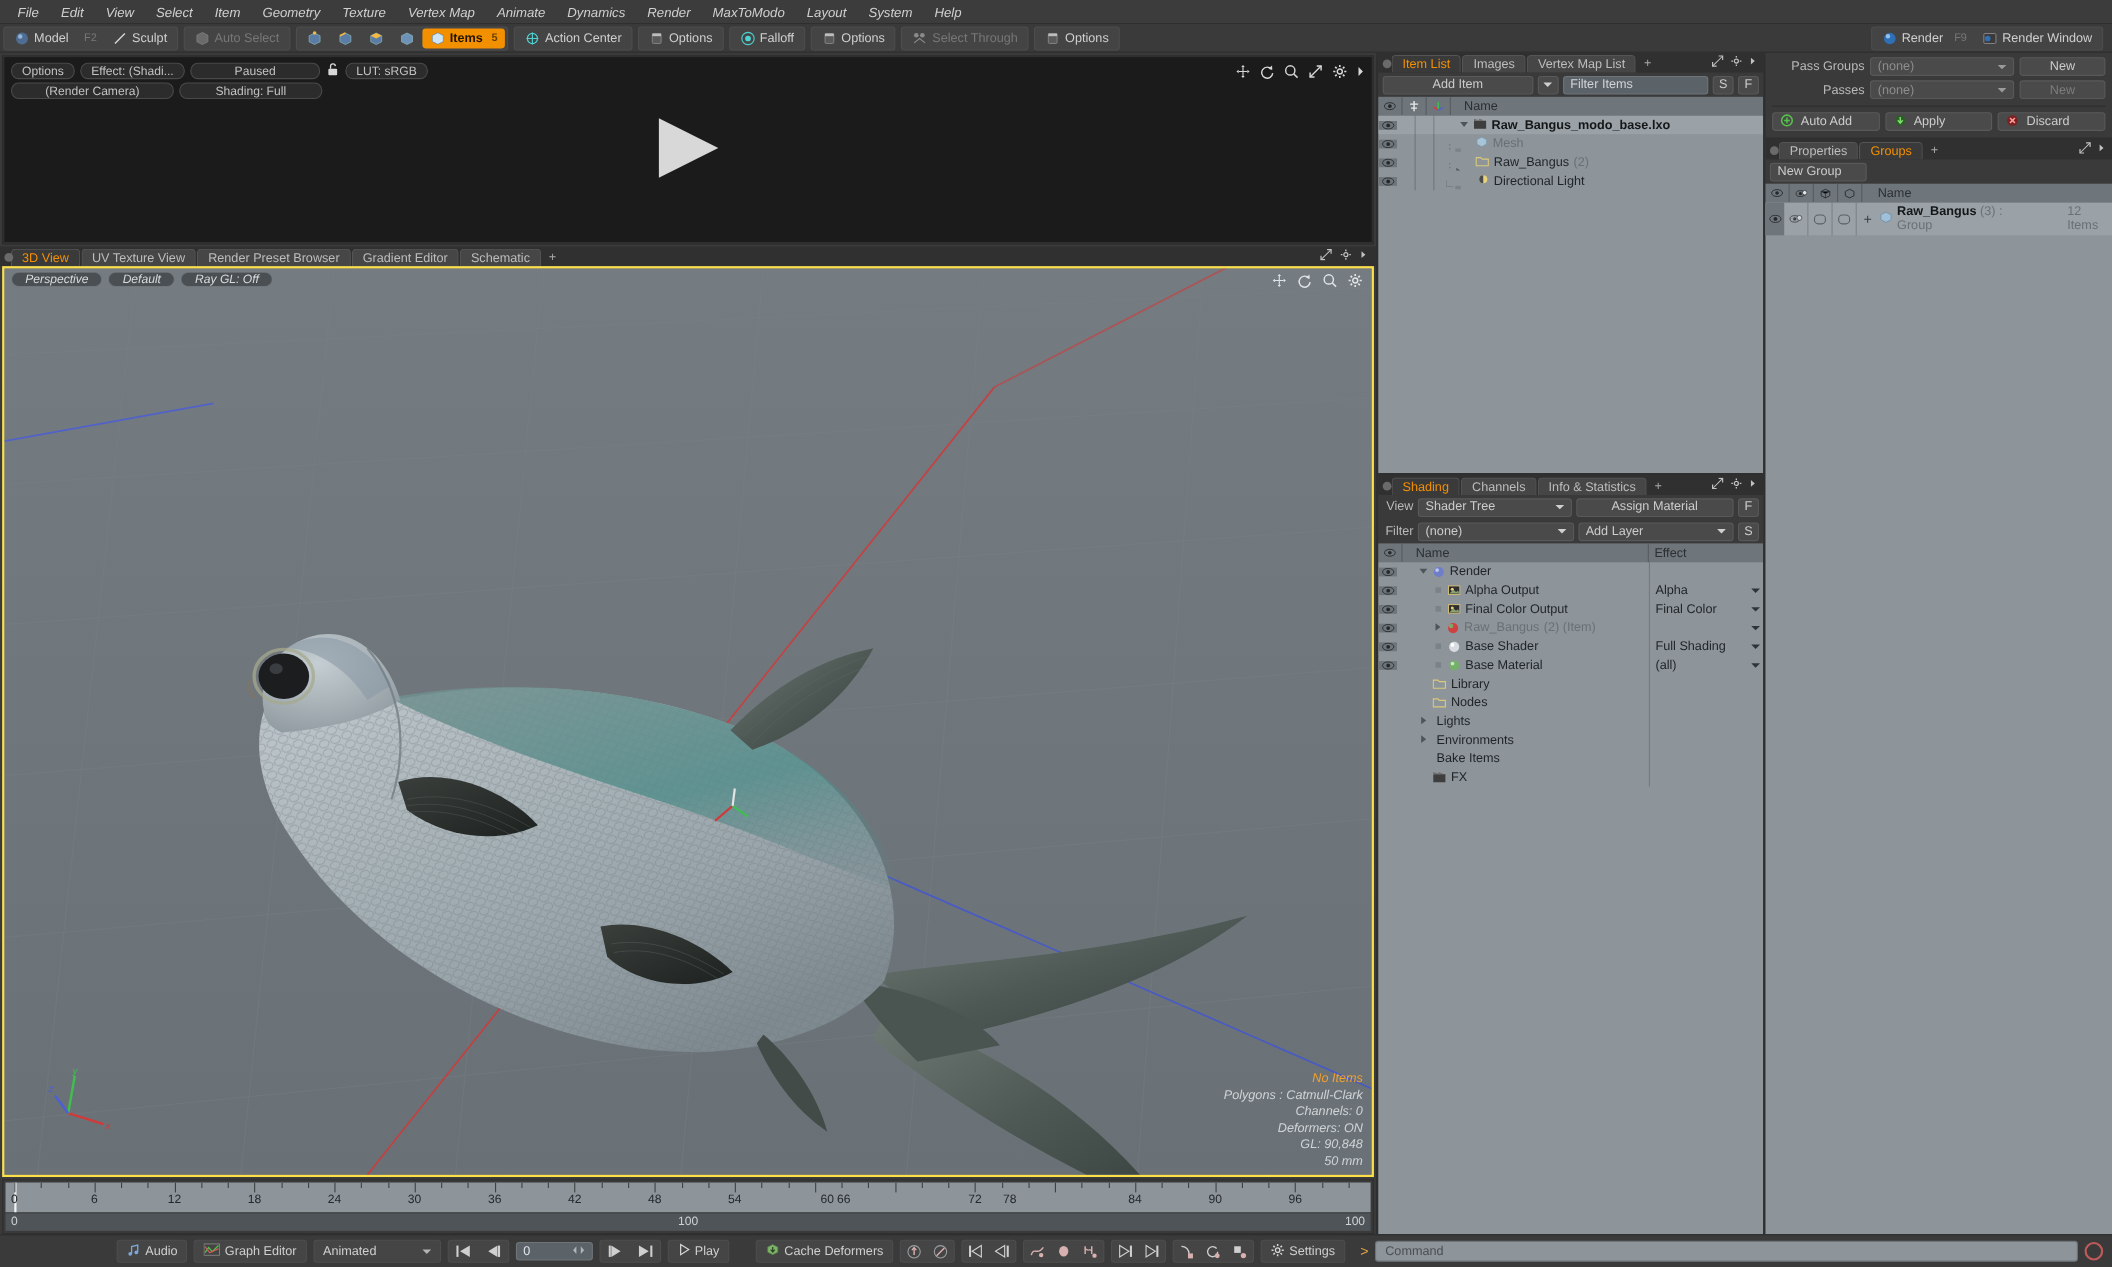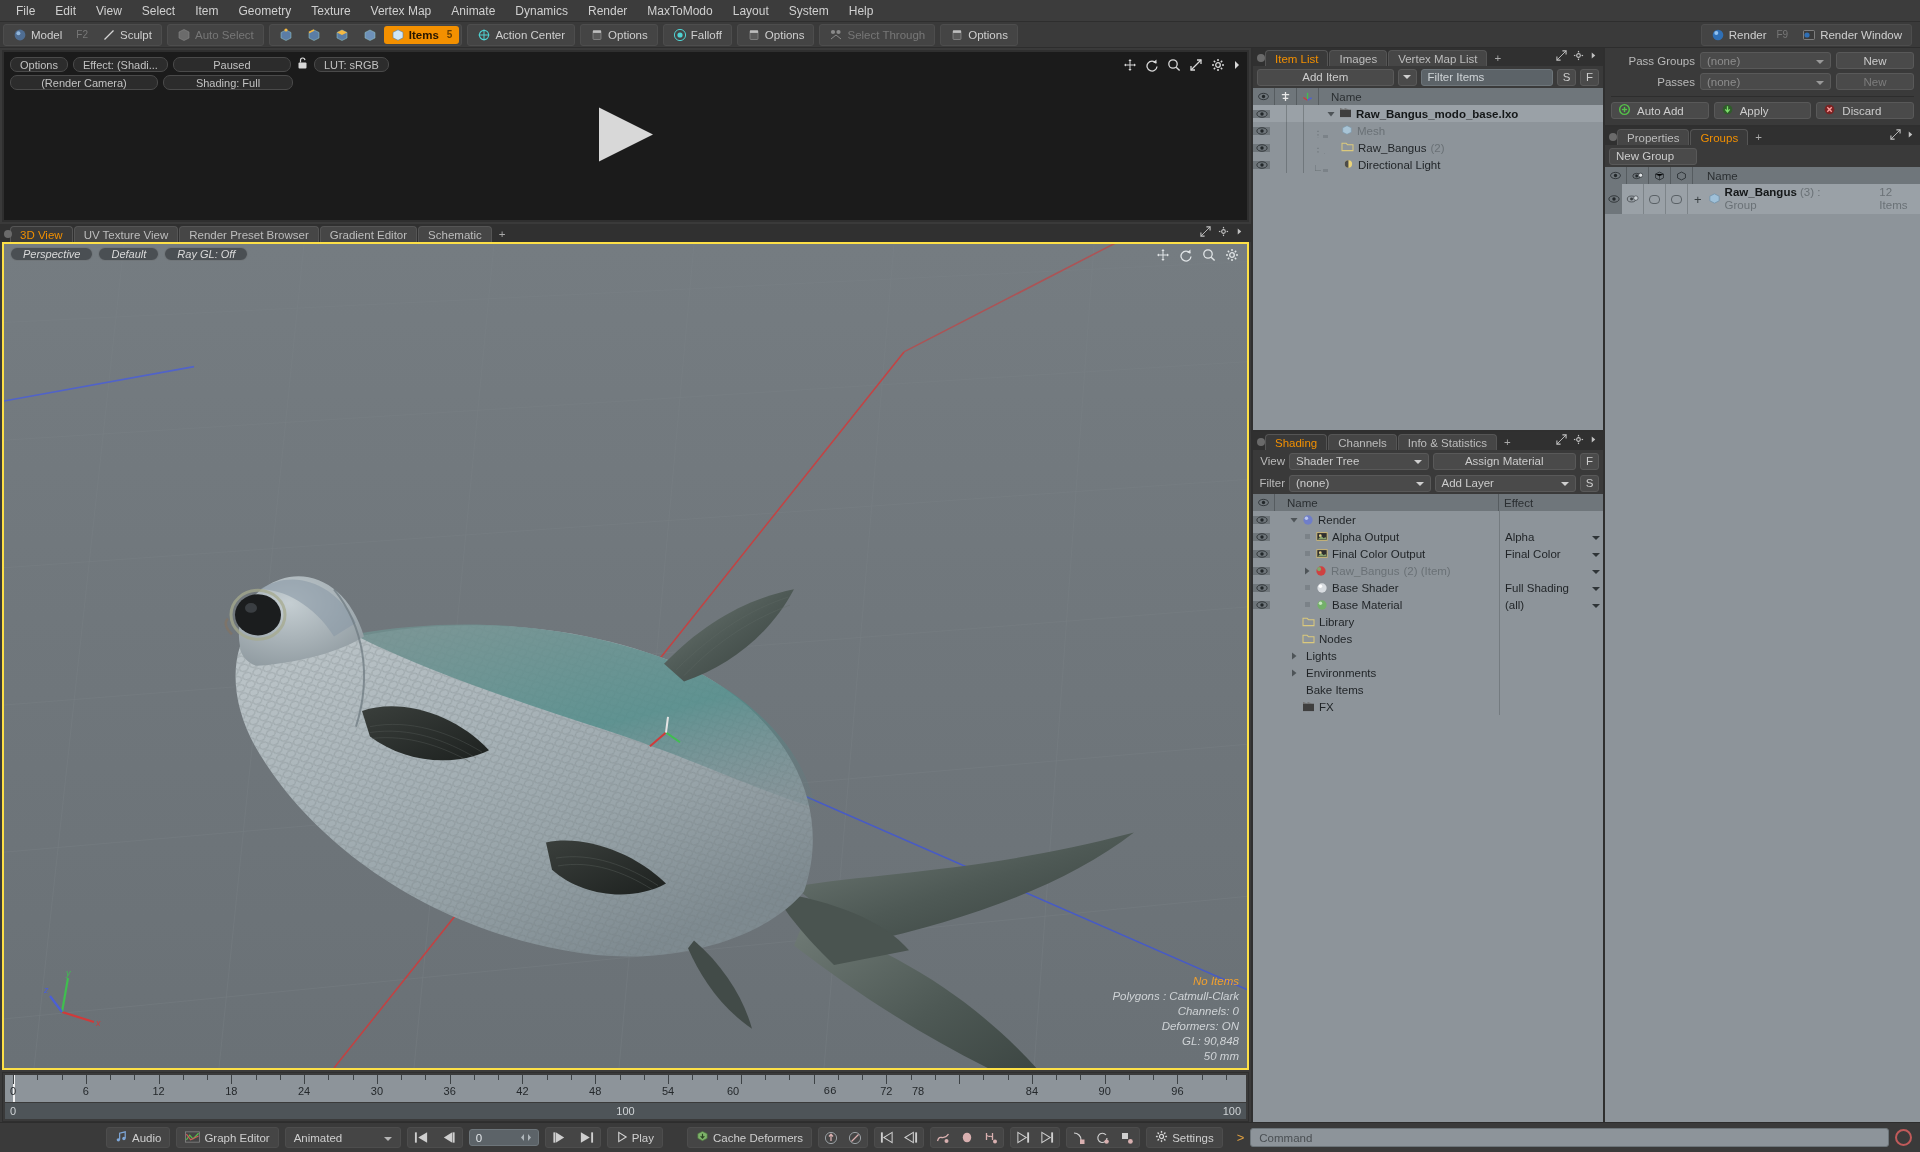--- a/index.html
+++ b/index.html
@@ -16,21 +16,21 @@
   .titlebar{ height:24px; background:#cc0000; display:flex; align-items:center; position:relative; flex:0 0 24px; }
   .tb-icon{ width:16px;height:16px;margin:0 6px 0 6px;border-radius:50%;
     background:radial-gradient(circle at 35% 30%, #5a5a5a, #1c1c1c); border:1px solid #111;
     display:flex;align-items:center;justify-content:center;font-size:10px;color:#ddd;}
   .tb-title{ color:#fff; font-size:12.5px; letter-spacing:.2px; }
   .tb-btns{ position:absolute; right:0; top:0; height:24px; display:flex; }
   .tb-btn{ width:46px;height:24px;display:flex;align-items:center;justify-content:center;color:#fff;font-size:13px;}
   .tb-btn svg{display:block;}
 
   
-  .menubar{ height:22px; background:#3c3c3c; display:flex; align-items:center; padding-left:6px; flex:0 0 22px; border-bottom:1px solid #2e2e2e;}
+  .menubar{ height:22px; background:#3c3c3c; display:flex; align-items:center; padding-left:6px; flex:0 0 22px; border-bottom:1px solid #2e2e2e;font-style:italic;}
   .menubar .mi{ padding:2px 10px; font-size:12px; color:#d0d0d0; }
 
   
   .modebar{ height:26px; background:#3a3a3a; display:flex; align-items:center; gap:0; padding:0 3px; flex:0 0 26px;
             border-bottom:1px solid #2d2d2d;}
   .grp{ display:flex; align-items:center; height:22px; border:1px solid #4d4d4d; border-radius:3px; background:#444; margin-right:5px; padding:0 2px;}
   .tbtn{ height:18px; display:flex;align-items:center; gap:4px; padding:0 7px; border-radius:3px; color:#cfcfcf; font-size:11.5px; white-space:nowrap;}
   .tbtn.active{ background:#f39000; color:#241500; font-weight:bold; }
   .tbtn.dim{ color:#777; }
   .tbtn .badge{ color:#e8a23a; font-size:10px; margin-left:4px;}
@@ -640,25 +640,25 @@
             <div class="tick tickmin" style="left: 565.98px;"></div>
             <div class="tick tickmaj" style="left: 590.24px;"></div>
             <div class="tnum" style="left: 590.24px;">48</div>
             <div class="tick tickmin" style="left: 614.5px;"></div>
             <div class="tick tickmin" style="left: 638.76px;"></div>
             <div class="tick tickmaj" style="left: 663.02px;"></div>
             <div class="tnum" style="left: 663.02px;">54</div>
             <div class="tick tickmin" style="left: 687.28px;"></div>
             <div class="tick tickmin" style="left: 711.54px;"></div>
             <div class="tick tickmaj" style="left: 735.8px;"></div>
-            <div class="tnum" style="left: 728px;">60</div>
+            <div class="tnum" style="left: 747px;">60</div>
             <div class="tick tickmin" style="left: 760.06px;"></div>
             <div class="tick tickmin" style="left: 784.32px;"></div>
             <div class="tick tickmaj" style="left: 808.58px;"></div>
-            <div class="tnum" style="left: 825px; font-family: Liberation Mono, monospace;">66</div>
+            <div class="tnum" style="left: 762px;">66</div>
             <div class="tick tickmin" style="left: 832.84px;"></div>
             <div class="tick tickmin" style="left: 857.1px;"></div>
             <div class="tick tickmaj" style="left: 881.36px;"></div>
             <div class="tnum" style="left: 881.36px;">72</div>
             <div class="tick tickmin" style="left: 905.62px;"></div>
             <div class="tick tickmin" style="left: 929.88px;"></div>
             <div class="tick tickmaj" style="left: 954.14px;"></div>
             <div class="tnum" style="left: 913px;">78</div>
             <div class="tick tickmin" style="left: 978.4px;"></div>
             <div class="tick tickmin" style="left: 1002.66px;"></div>

